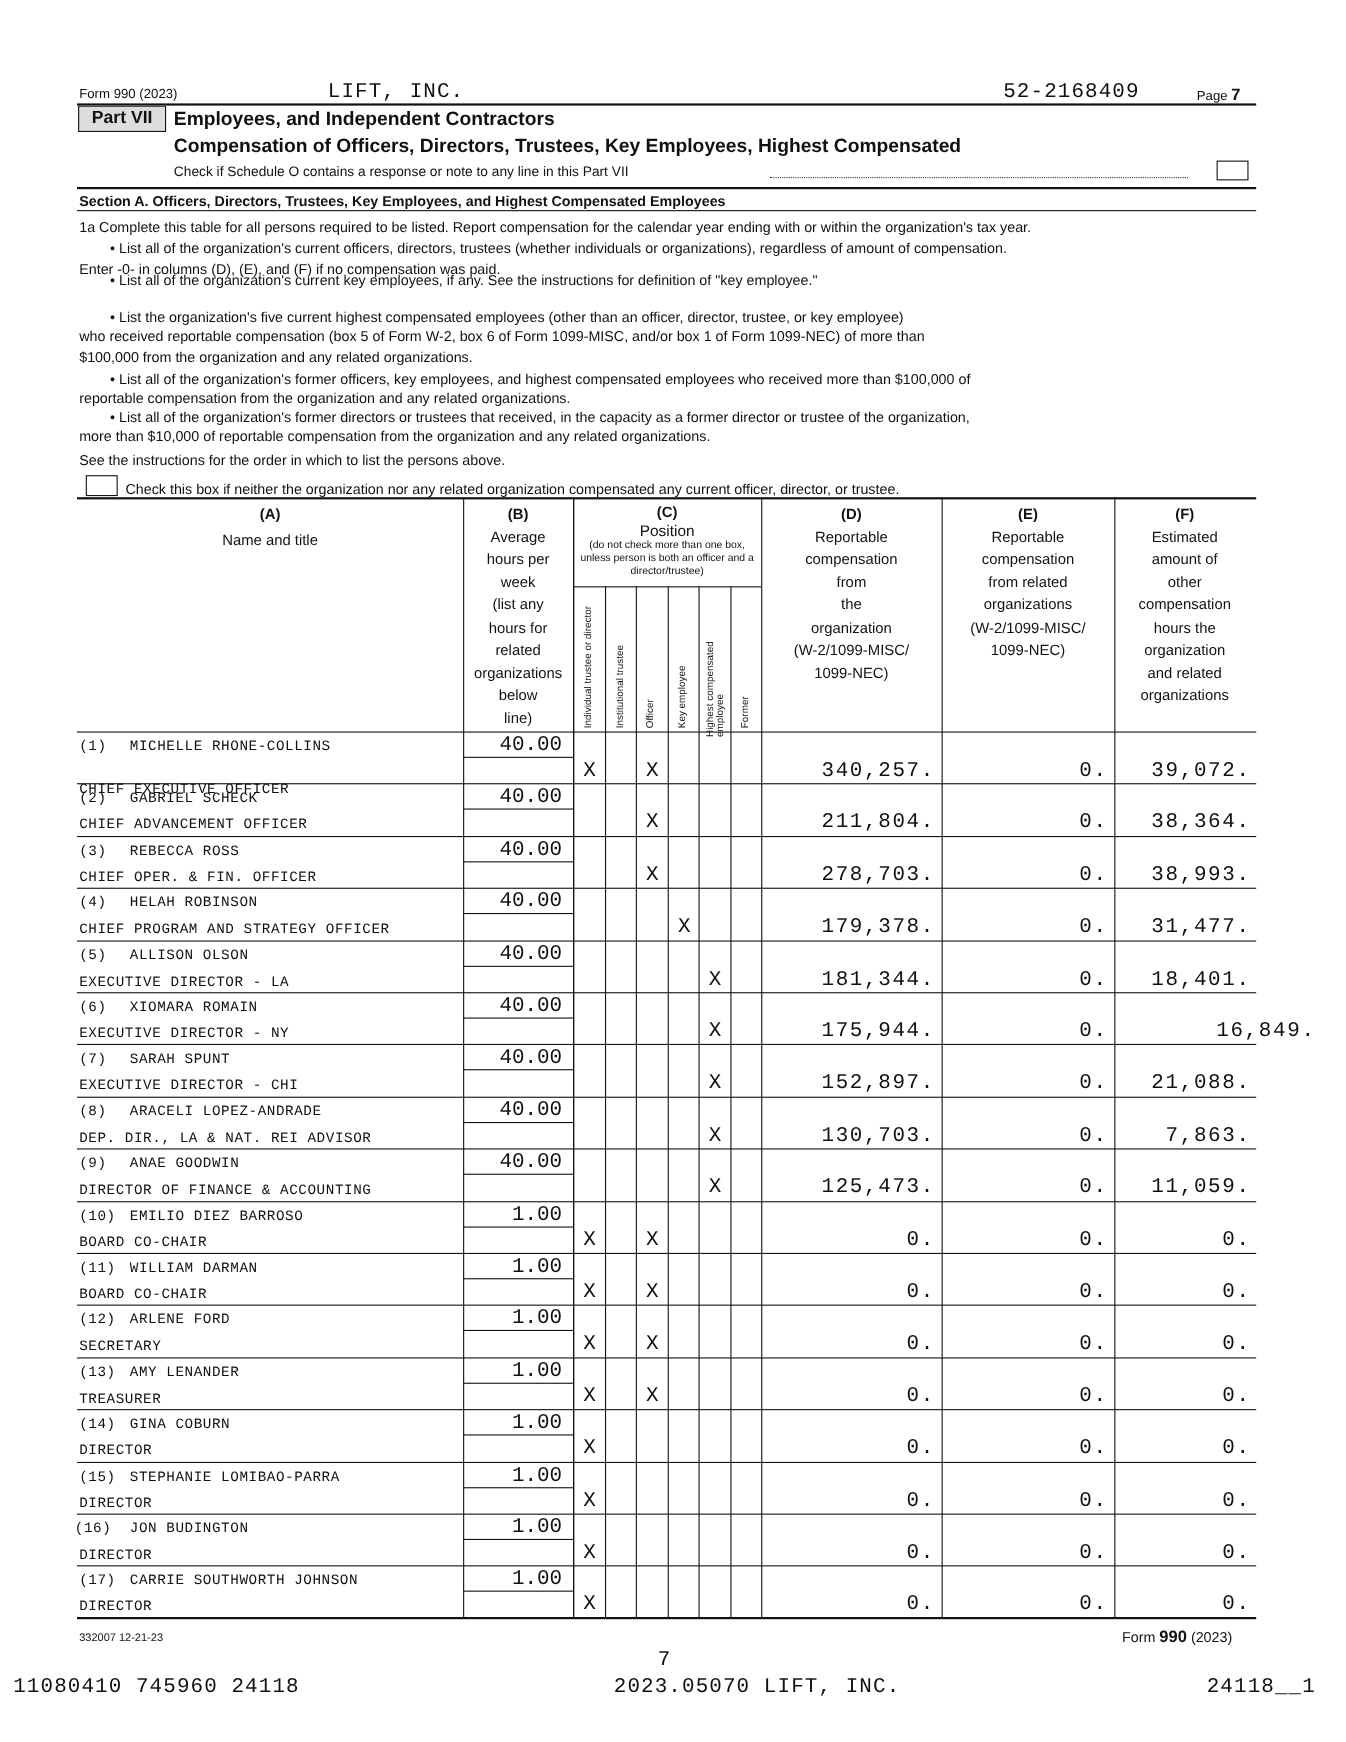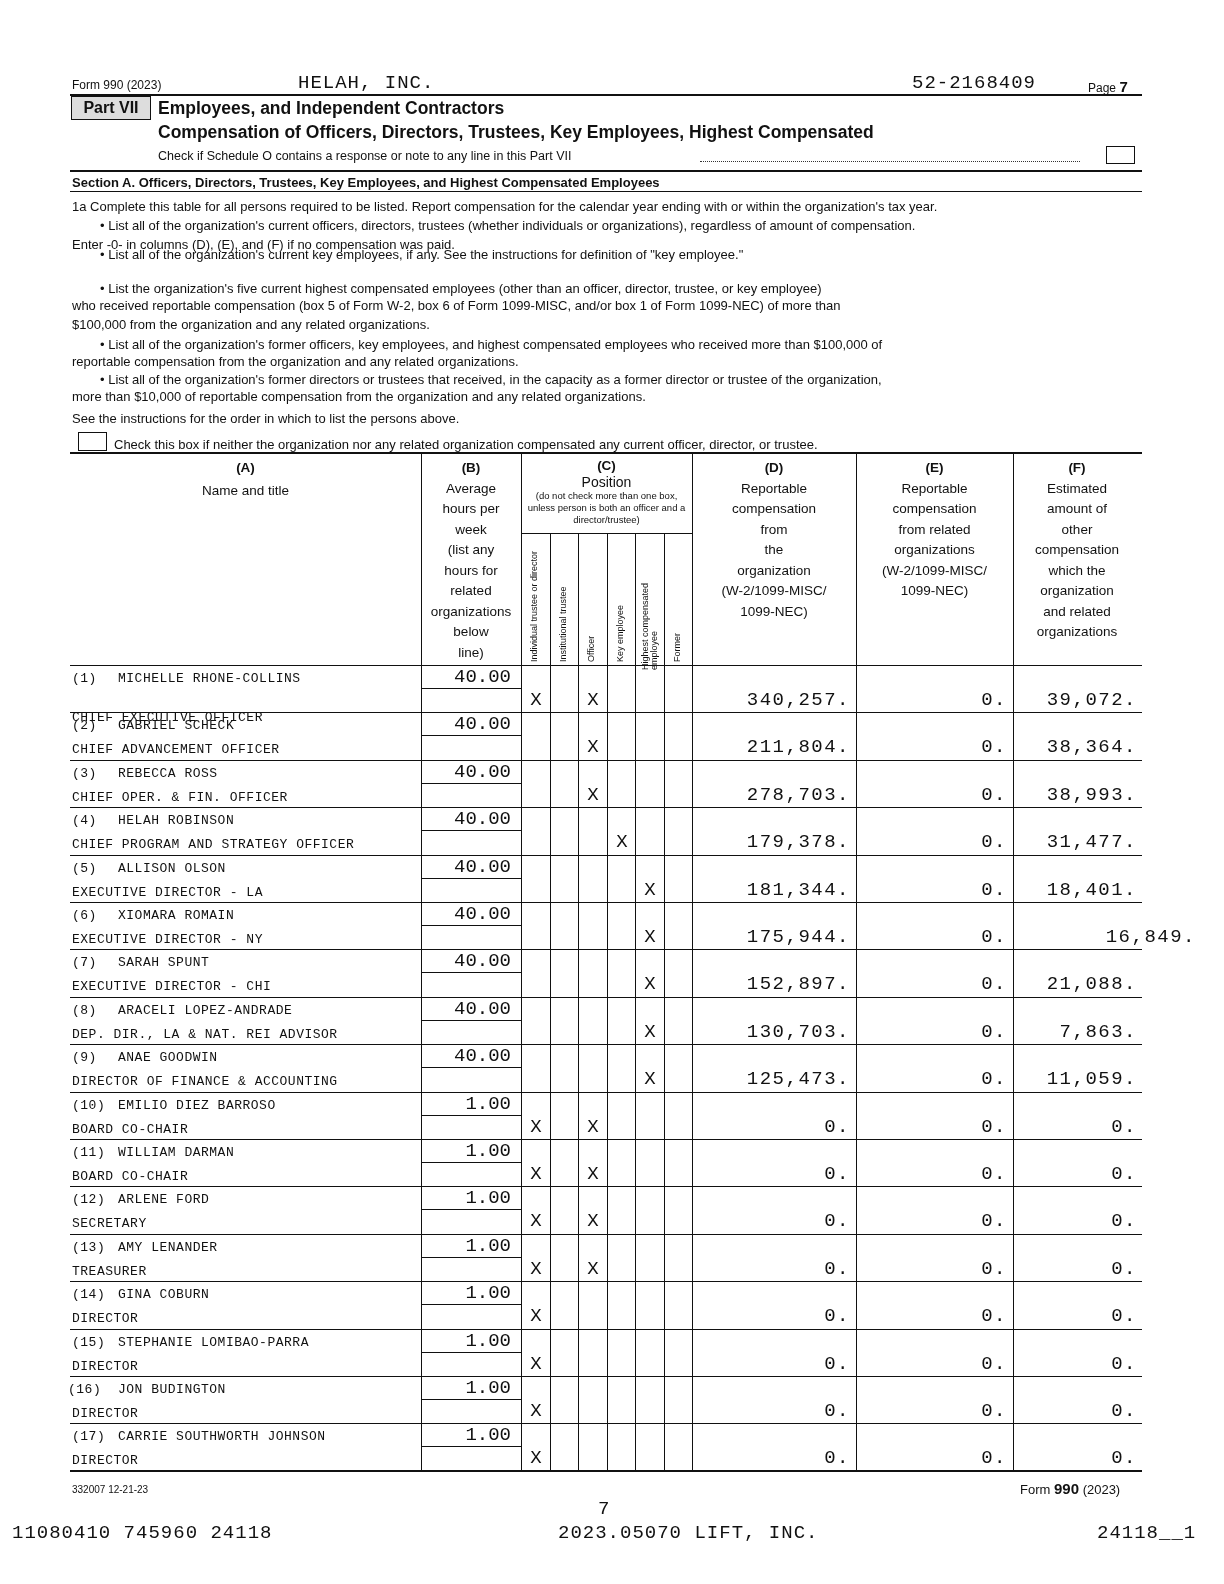--- a/index.html
+++ b/index.html
@@ -25,21 +25,21 @@
   .cell-text { font-family:"Liberation Mono", monospace; font-size:13px; letter-spacing:0.5px; white-space:nowrap; }
   .hours { font-family:"Liberation Mono", monospace; font-size:19px; text-align:right; }
   .amt { font-family:"Liberation Mono", monospace; font-size:19px; text-align:right; letter-spacing:1.5px; }
   .xmark { font-family:"Liberation Mono", monospace; font-size:19px; text-align:center; width:28px; }
   .footer-small { font-size:10px; }
 </style>
 </head>
 <body>
 
 <div class="abs hdr-form">Form 990 (2023)</div>
-<div class="abs hdr-org mono">HELAH, INC.</div>
+<div class="abs hdr-org mono">LIFT, INC.</div>
 <div class="abs hdr-ein mono">52-2168409</div>
 <div class="abs hdr-page"><span>Page</span> <b>7</b></div>
 <div class="abs rule" style="left:70px;top:94px;width:1072px;height:2px;"></div>
 
 <div class="abs part-box">Part VII</div>
 <div class="abs part-title">
   <div>Employees, and Independent Contractors</div>
   <div>Compensation of Officers, Directors, Trustees, Key Employees, Highest Compensated</div>
 </div>
 <div class="abs sched-line">Check if Schedule O contains a response or note to any line in this Part VII</div>
@@ -115,21 +115,21 @@
       <div>organizations</div>
       <div>(W-2/1099-MISC/</div>
       <div>1099-NEC)</div>
     </div>
   <div class="abs colhdr" id="colF" style="left:1013px;top:458px;width:128px;">
     <div class="lbl">(F)</div>
   <div>Estimated</div>
       <div>amount of</div>
       <div>other</div>
       <div>compensation</div>
-      <div>which the</div>
+      <div>hours the</div>
       <div>organization</div>
       <div>and related</div>
       <div>organizations</div>
     </div>
 </div>
 
 <div id="table-body">
     <div class="abs rule" style="left: 421px; top: 452px; width: 1px; height: 1018.8px;"></div>
     <div class="abs rule" style="left: 521px; top: 452px; width: 1px; height: 1018.8px;"></div>
     <div class="abs rule" style="left: 856px; top: 452px; width: 1px; height: 1018.8px;"></div>

